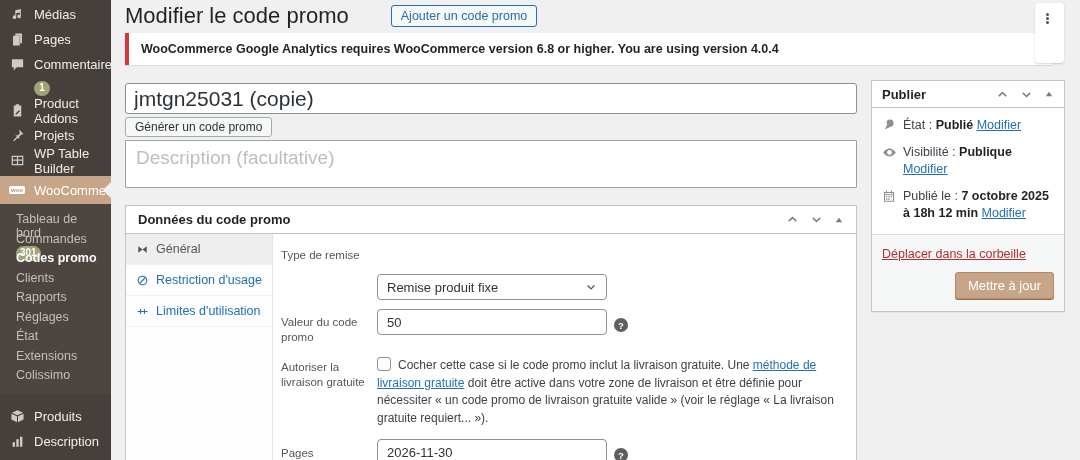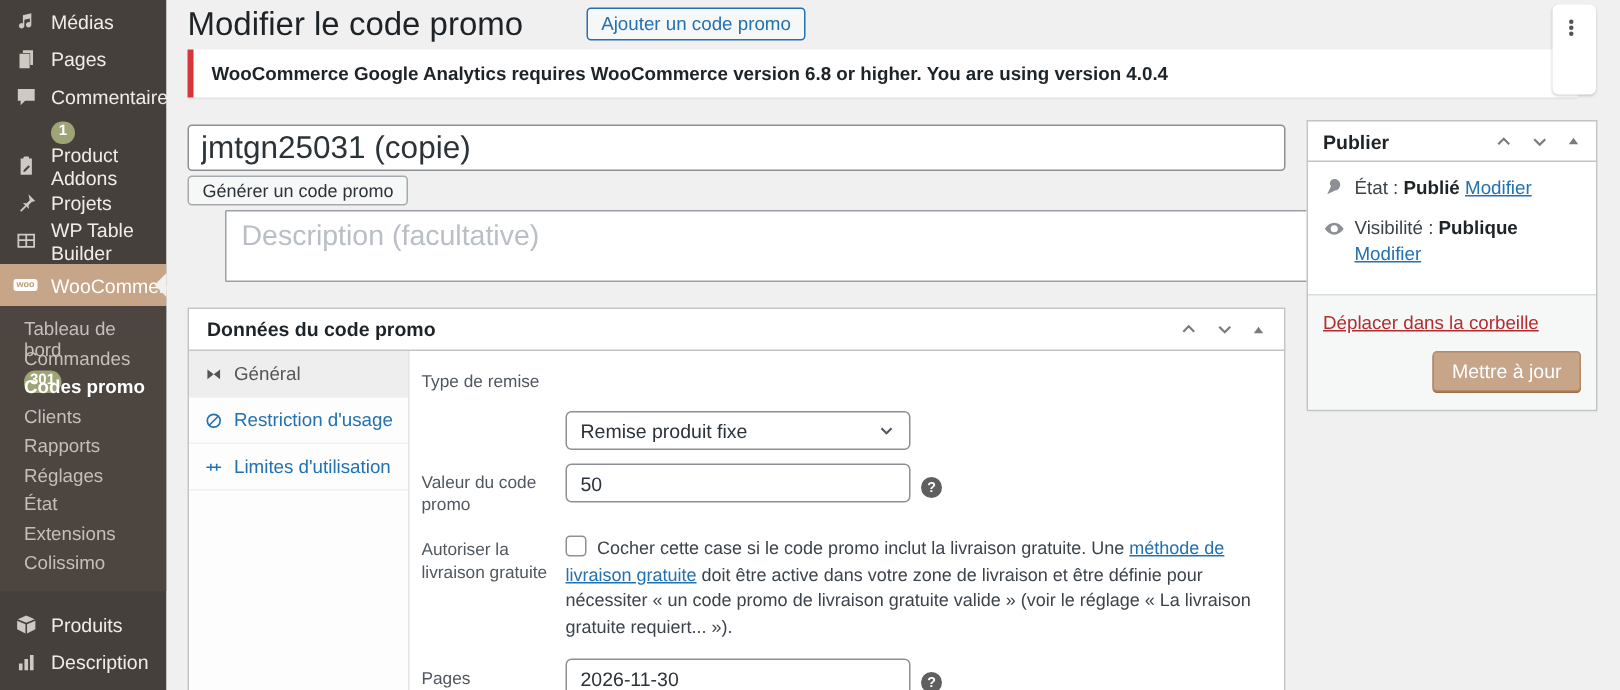--- a/index.html
+++ b/index.html
@@ -38,21 +38,21 @@
     border-radius:4px; box-shadow:0 1px 2px rgba(0,0,0,.18); }
   .cutoff-panel .dots { position:absolute; left:11px; top:9px; color:#555; }
   .cutoff-panel .dots i { display:block; width:3px; height:3px; background:#555; border-radius:50%; margin:1px 0; }
 
   .main-col { position:absolute; left:14px; top:83px; width:732px; }
   .title-input { width:100%; height:31px; border:1px solid #8c8f94; border-radius:3px; padding:2px 8px;
     font-size:21px; color:#2c3338; background:#fff; font-family:inherit; }
   .generate-btn { margin-top:3px; height:20px; font-size:12px; color:#2c3338; background:#f6f7f7;
     border:1px solid #a7aaad; border-radius:3px; padding:0 9px; cursor:pointer; display:inline-block; line-height:18px; }
   .desc-area { display:block; margin-top:3px; width:100%; height:48px; border:1px solid #9ca1a7; border-radius:1px;
-    padding:6px 10px; font-size:19px; resize:none; font-family:inherit; background:#fff;margin-left:25px; }
+    padding:6px 10px; font-size:19px; resize:none; font-family:inherit; background:#fff; }
   .desc-area::placeholder { color:#b9bfc4; }
 
   .postbox { background:#fff; border:1px solid #c3c4c7; box-shadow:0 1px 1px rgba(0,0,0,.04); }
   .postbox-header { display:flex; justify-content:space-between; align-items:center; padding:5px 12px;
     border-bottom:1px solid #c3c4c7; height:28px; }
   .postbox-title { font-size:13px; font-weight:700; color:#1d2327; }
   .handle-icons { display:flex; align-items:center; gap:11px; color:#787c82; }
   .handle-icons .hbtn { cursor:pointer; display:flex; }
 
   .coupon-box { margin-top:17px; }
@@ -366,20 +366,33 @@
           <span class="p-icon">
             <svg width="15" height="15" viewBox="0 0 20 20">
                 <path fill="currentColor" d="M10 4.7c-4.1 0-7.2 3.5-8.4 5.3 1.2 1.8 4.3 5.3 8.4 5.3s7.2-3.5 8.4-5.3C17.2 8.2 14.1 4.7 10 4.7zm0 8.5a3.2 3.2 0 1 1 0-6.4 3.2 3.2 0 0 1 0 6.4z"></path>
               </svg>
             </span>
           <span>
             <span>Visibilité :</span>&nbsp;<b>Publique</b>
             <a class="pub-link">Modifier</a>
           </span>
         </div>
+        <div class="pub-row" style="margin-bottom:4px">
+          <span class="p-icon">
+            <svg width="14" height="14" viewBox="0 0 20 20">
+                <path fill="none" stroke="currentColor" stroke-width="1.5" d="M3.5 5h13v12.5h-13z"></path>
+                <path stroke="currentColor" stroke-width="1.5" d="M3.5 8.3h13M6.5 2.3v4M13.5 2.3v4"></path>
+                <path fill="currentColor" d="M5.6 10.3h2v2h-2zM9 10.3h2v2H9zM12.4 10.3h2v2h-2zM5.6 13.6h2v2h-2zM9 13.6h2v2H9z"></path>
+              </svg>
+            </span>
+          <span>
+            <span>Publié le :</span>&nbsp;<b>7 octobre 2025 à 18h 12 min</b>
+            <a class="pub-link">Modifier</a>
+          </span>
+        </div>
       </div>
 
       <div class="publish-footer">
         <a class="trash-link">Déplacer dans la corbeille</a>
         <button class="update-btn">Mettre à jour</button>
       </div>
     </div>
 
   </div>
 </div>

